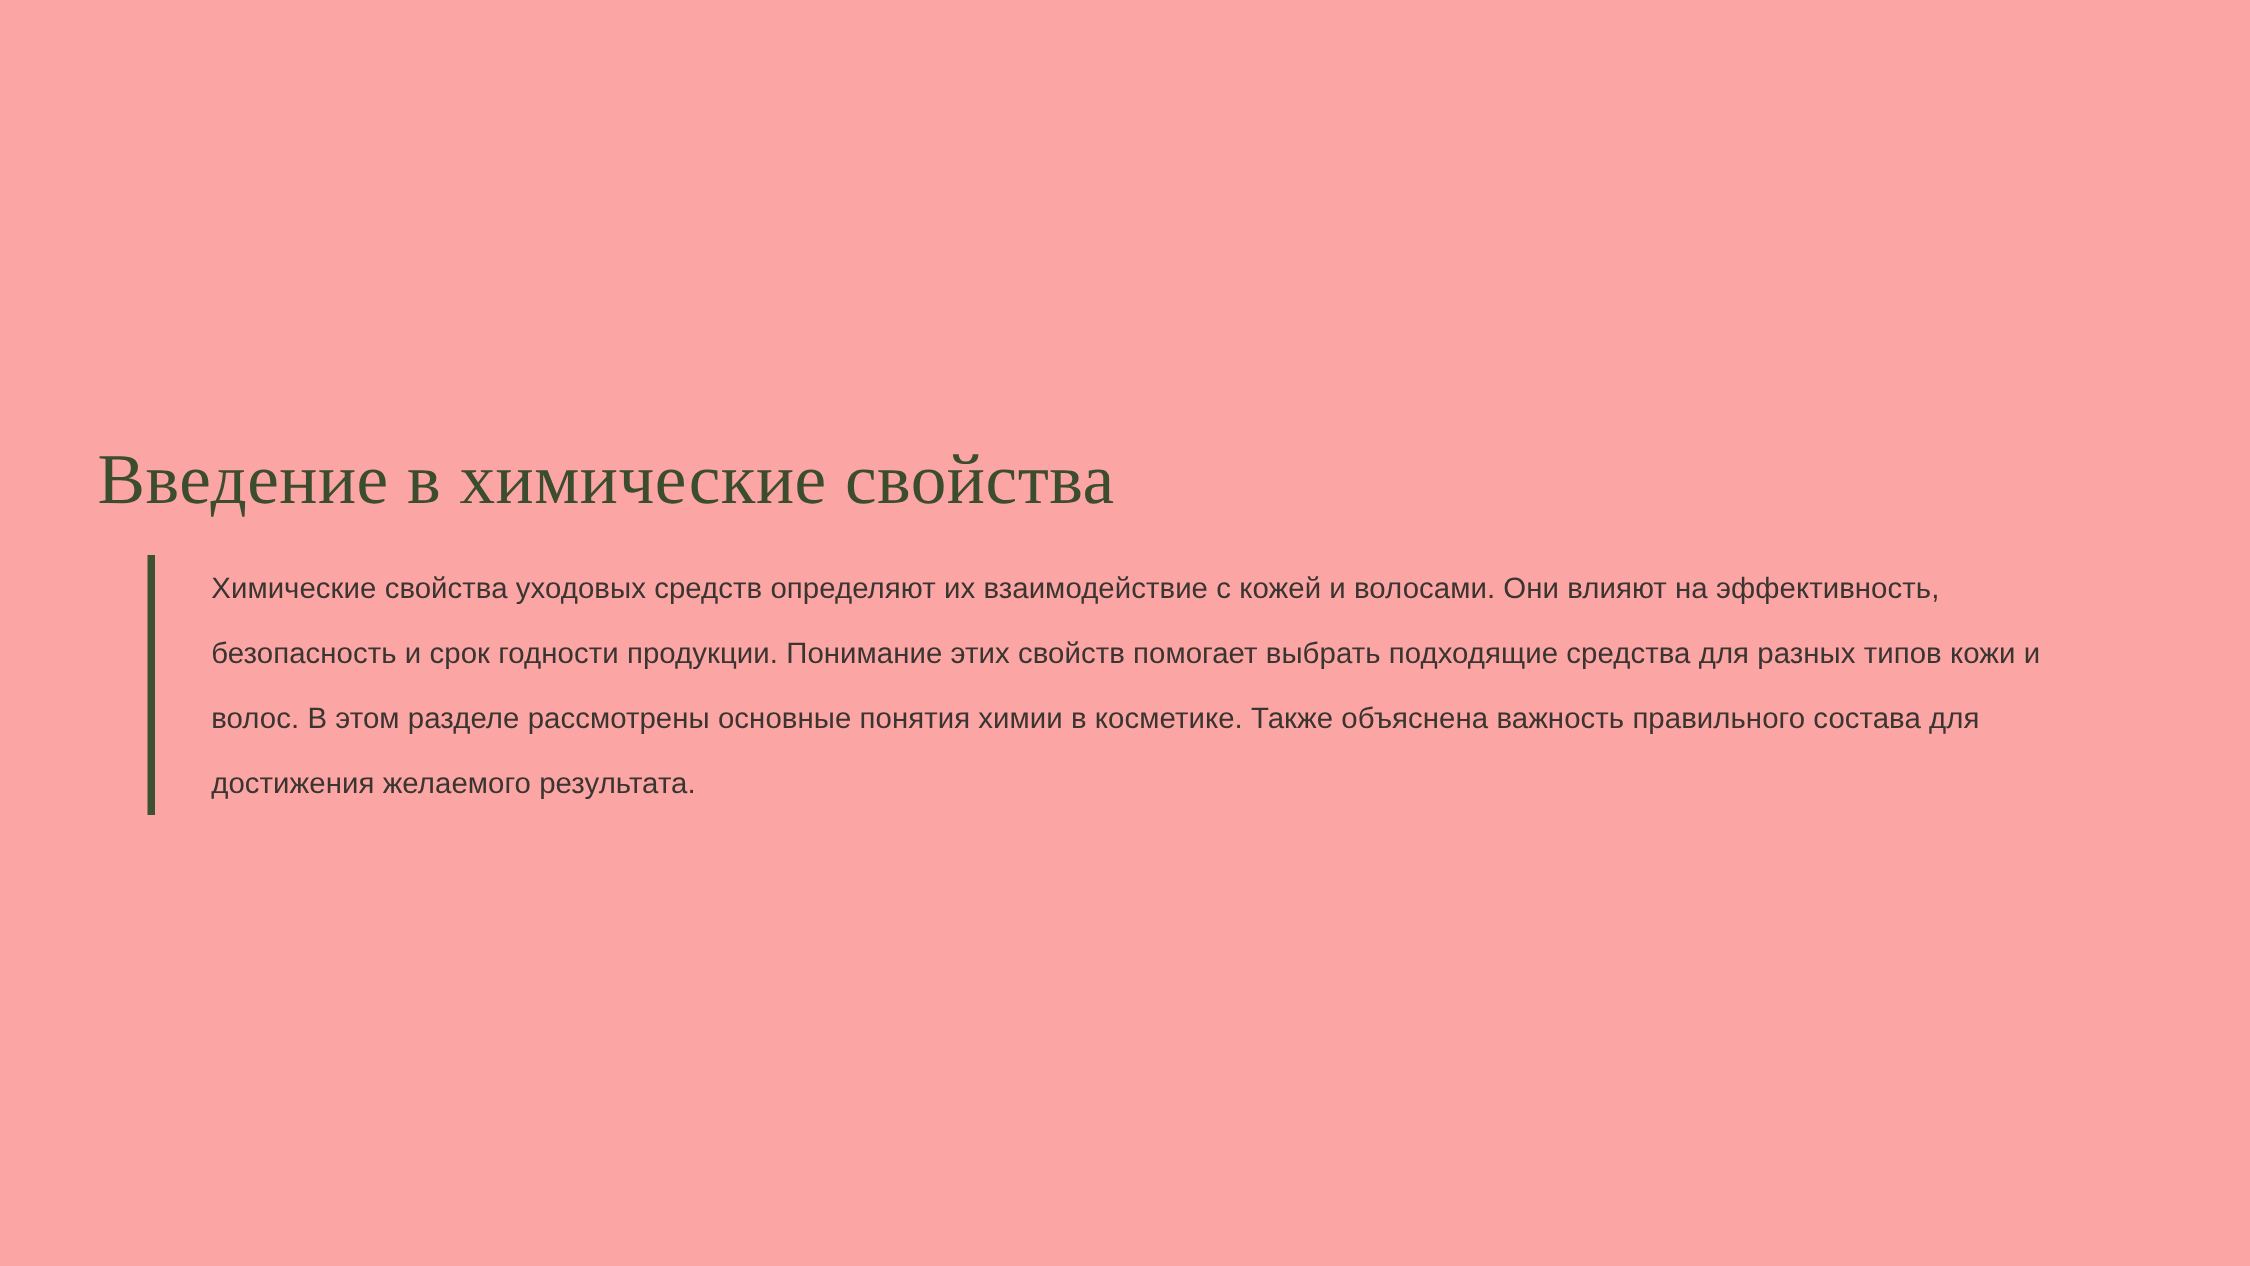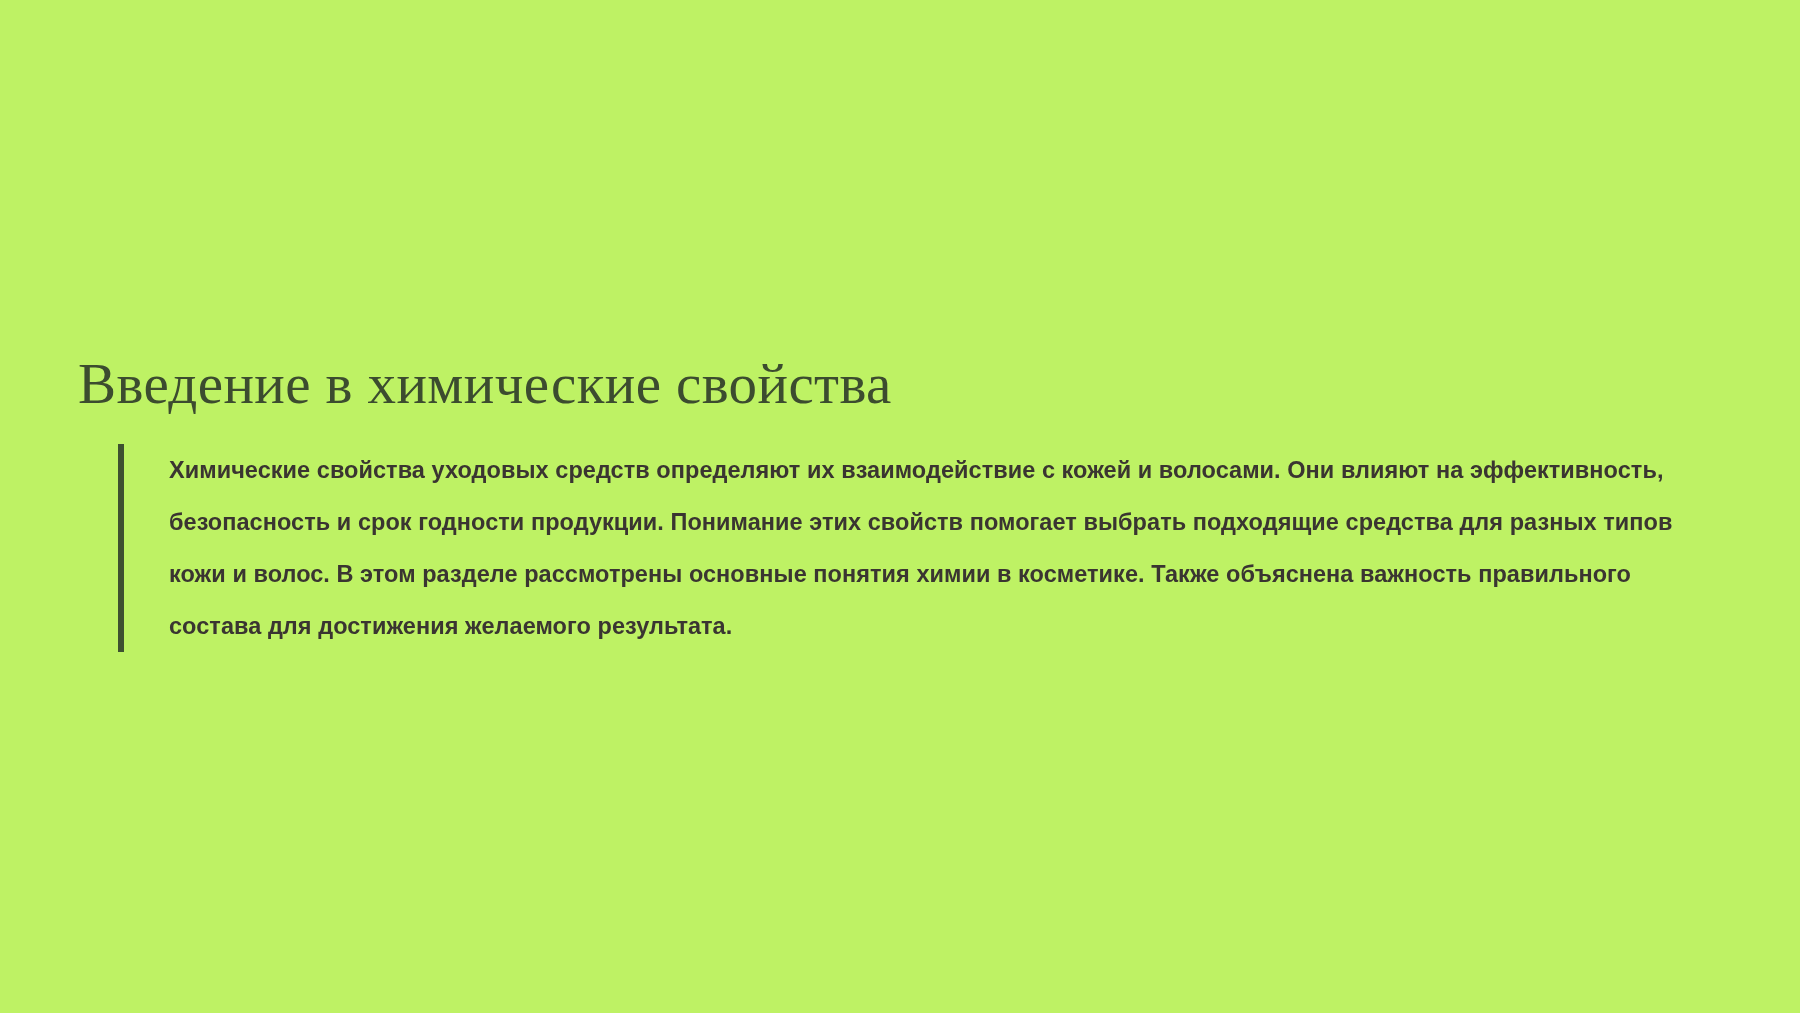--- a/index.html
+++ b/index.html
@@ -14,21 +14,21 @@
     background: #fcf4e4;
     font-family: "Liberation Sans", sans-serif;
     -webkit-font-smoothing: antialiased;
   }
 
   .slide {
     position: relative;
     width: 1800px;
     height: 1013px;
     box-sizing: border-box;
-    background: #bef264;
+    background: #fca5a5;
   }
 
   .content-block {
     position: absolute;
     left: 78px;
     top: 352px;
     width: 1640px;
   }
 
   .section-title {
@@ -48,21 +48,21 @@
     margin-top: 28px;
     padding-left: 45px;
     border-left: 6px solid #3e5130;
     box-sizing: border-box;
   }
 
   .quote-body p {
     margin: 0;
     padding: 0;
     font-family: "Liberation Sans", sans-serif;
-    font-weight: 700;
+    font-weight: 400;
     font-size: 23.5px;
     line-height: 52px;
     color: #3a3531;
     letter-spacing: 0.05px;
     max-width: 1600px;
     text-align: left;
   }
 </style>
 </head>
 <body>

